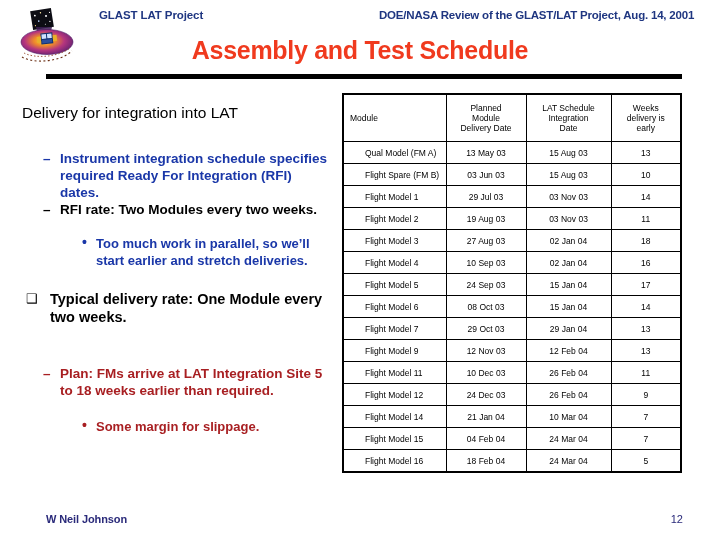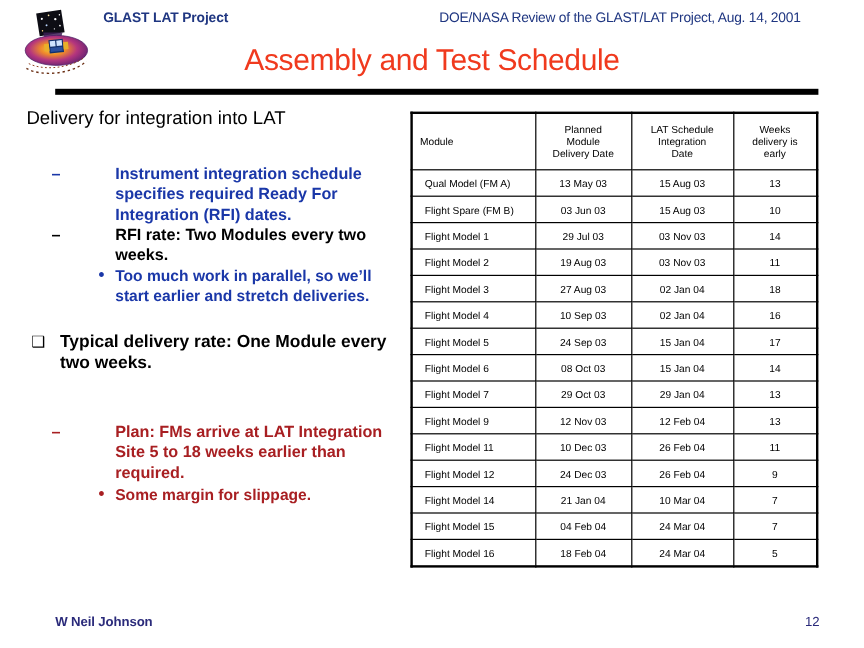--- a/index.html
+++ b/index.html
@@ -12,75 +12,75 @@
     height: 540px;
     position: relative;
     overflow: hidden;
     font-family: "Liberation Sans", sans-serif;
     -webkit-font-smoothing: none;
   }
 
   
   #slide-header {
     position: absolute;
-    left: 0; top: 0;
+    left: 13px; top: 0;
     width: 646px;
     height: 32px;
   }
   #header-left-title {
     position: absolute;
     left: 86px; top: 9px;
     font-size: 11.5px;
     font-weight: bold;
     color: #1f3681;
     letter-spacing: -0.1px;
     white-space: nowrap;
   }
   #header-right-title {
     position: absolute;
     left: 366px; top: 9px;
     font-size: 11.5px;
-    font-weight: normal;
+    font-weight: bold;
     color: #1f3681;
     letter-spacing: -0.2px;
     white-space: nowrap;
   }
 
   
   #logo {
     position: absolute;
     left: 16px; top: 6px;
     width: 62px; height: 62px;
   }
   #logo svg { display: block; }
 
   
   #slide-title {
     position: absolute;
     left: 0; top: 36px;
     width: 720px;
     text-align: center;
     font-size: 25px;
-    font-weight: normal;
+    font-weight: bold;
     color: #f03a1e;
     letter-spacing: -0.3px;
   }
 
   
   #title-rule {
     position: absolute;
     left: 46px; top: 74px;
     width: 636px; height: 5px;
     background: #000000;
   }
 
   
   #body-left {
     position: absolute;
-    left: 0; top: 86px;
+    left: 0; top: 100px;
     width: 336px;
     height: 400px;
     padding-left: 24px;
   }
   .lvl1 {
     position: absolute;
     left: 22px;
     font-size: 15.5px;
     font-weight: normal;
     color: #000000;
@@ -102,21 +102,21 @@
   }
   
   .lvl2 {
     left: 60px;
     width: 272px;
     font-size: 13.5px;
     font-weight: bold;
     line-height: 17px;
   }
   .lvl2 .marker { left: -17px; }
-  .lvl2 .btext { padding-left: 0px; margin-left: 36px; }
+  .lvl2 .btext { padding-left: 0px; }
 
   
   .lvl3 {
     left: 96px;
     width: 240px;
     font-size: 13px;
     font-weight: bold;
     line-height: 17px;
   }
   .lvl3 .marker { left: -14px; top: -1px; font-size: 14px; }
@@ -168,21 +168,21 @@
   }
   #schedule-table thead th.th-module {
     text-align: left;
     padding-left: 6px;
   }
   #schedule-table thead th.th-ctr {
     text-align: center;
   }
   #schedule-table tbody td.c-module {
     text-align: left;
-    padding-left: 10px;
+    padding-left: 21px;
   }
   #schedule-table tbody td.c-ctr {
     text-align: center;
   }
   .col-module { width: 103px; }
   .col-planned { width: 80px; }
   .col-lat { width: 85px; }
   .col-weeks { width: 70px; }
 
   

